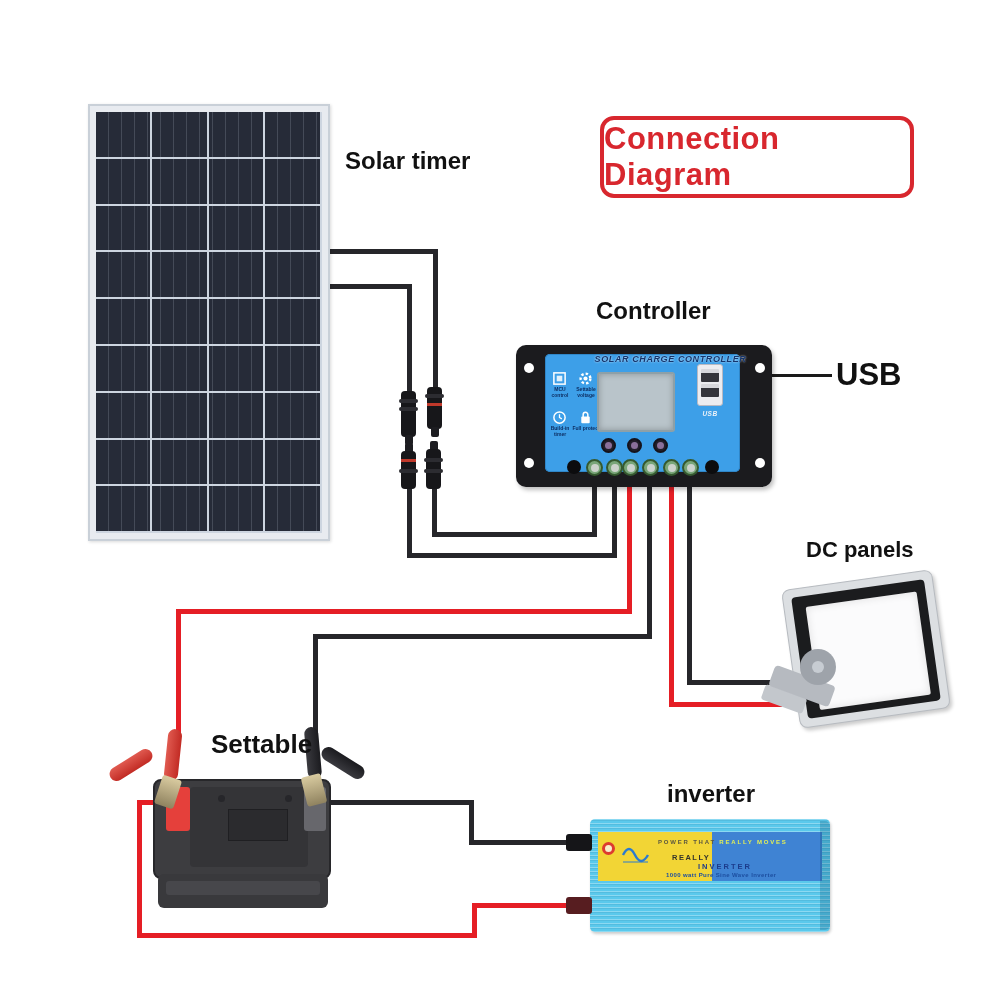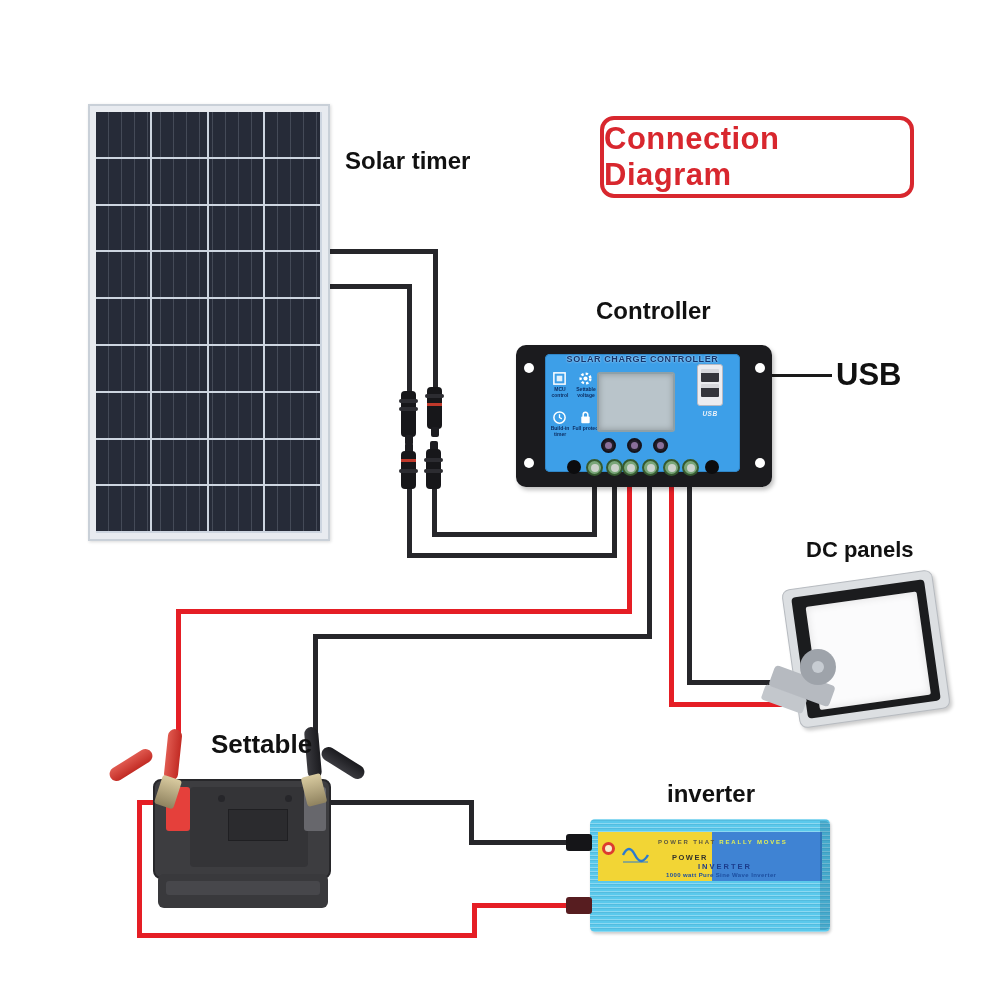--- a/index.html
+++ b/index.html
@@ -31,21 +31,21 @@
   .mc4 .band{position:absolute;left:0;right:0;height:3px;background:#c0392b;}
   .mc4-tip{position:absolute;background:#1d1d21;border-radius:2px;z-index:3;}
 
   
   .controller-body{position:absolute;left:516px;top:316px;width:256px;height:142px;background:#1b1b1e;
     border-radius:10px;z-index:2;box-shadow:2px 3px 4px rgba(0,0,0,.25);}
   .ctrl-hole{position:absolute;width:10px;height:10px;border-radius:50%;background:#fff;z-index:3;}
   .ctrl-face{position:absolute;left:545px;top:325px;width:195px;height:118px;background:#3d9fe8;
     border-radius:5px;z-index:3;box-shadow:inset 0 0 0 1px #2f86c8;}
   .ctrl-title{position:absolute;top:0;left:0;width:100%;text-align:center;font-size:9px;font-weight:700;
-    color:#14356e;letter-spacing:.6px;text-shadow:0 0 2px rgba(255,255,255,.85);}
+    font-style:italic;color:#14356e;letter-spacing:.6px;text-shadow:0 0 2px rgba(255,255,255,.85);padding-left:28px;}
   .tile{position:absolute;width:15px;height:15px;}
   .tile svg{width:100%;height:100%;display:block;}
   .tile-lbl{position:absolute;width:28px;text-align:center;font-size:5px;line-height:5.5px;color:#0e2f63;font-weight:700;}
   .lcd{position:absolute;left:52px;top:18px;width:74px;height:56px;background:#b9c4ca;border:2px solid #8da0a8;
     border-radius:3px;box-shadow:inset 0 0 6px rgba(0,0,0,.25);}
   .ctrl-btn{position:absolute;top:84px;width:15px;height:15px;border-radius:50%;background:#221f2b;
     border:2px solid #15131c;box-sizing:border-box;}
   .ctrl-btn i{position:absolute;left:2px;top:2px;width:7px;height:7px;border-radius:50%;background:#8a6f9a;display:block;}
   .usb-block{position:absolute;left:152px;top:10px;width:26px;height:42px;background:#ececf0;border-radius:3px;
     border:1px solid #b9b9c2;box-sizing:border-box;padding-top:2px;}
@@ -299,20 +299,20 @@
       <div class="inv-logo">
         <svg width="32" height="26" viewBox="0 0 32 26">
             <path d="M3 13 Q9 1 15 13 T28 13" fill="none" stroke="#2b7bd0" stroke-width="2.4"></path>
             <line x1="3" y1="20" x2="28" y2="20" stroke="#2b7bd0" stroke-width="1"></line>
           </svg>
       </div>
       <div class="inv-slogan">
         <span class="s1">POWER THAT</span>
         <span class="s2">REALLY MOVES</span>
       </div>
-      <div class="inv-brand1">POWER</div>
+      <div class="inv-brand1">REALLY</div>
       <div class="inv-brand2">INVERTER</div>
       <div class="inv-spec">1000 watt Pure Sine Wave Inverter</div>
     </div>
     <div class="inv-endcap"></div>
   </div>
 
 </div>
 
 </body></html>

